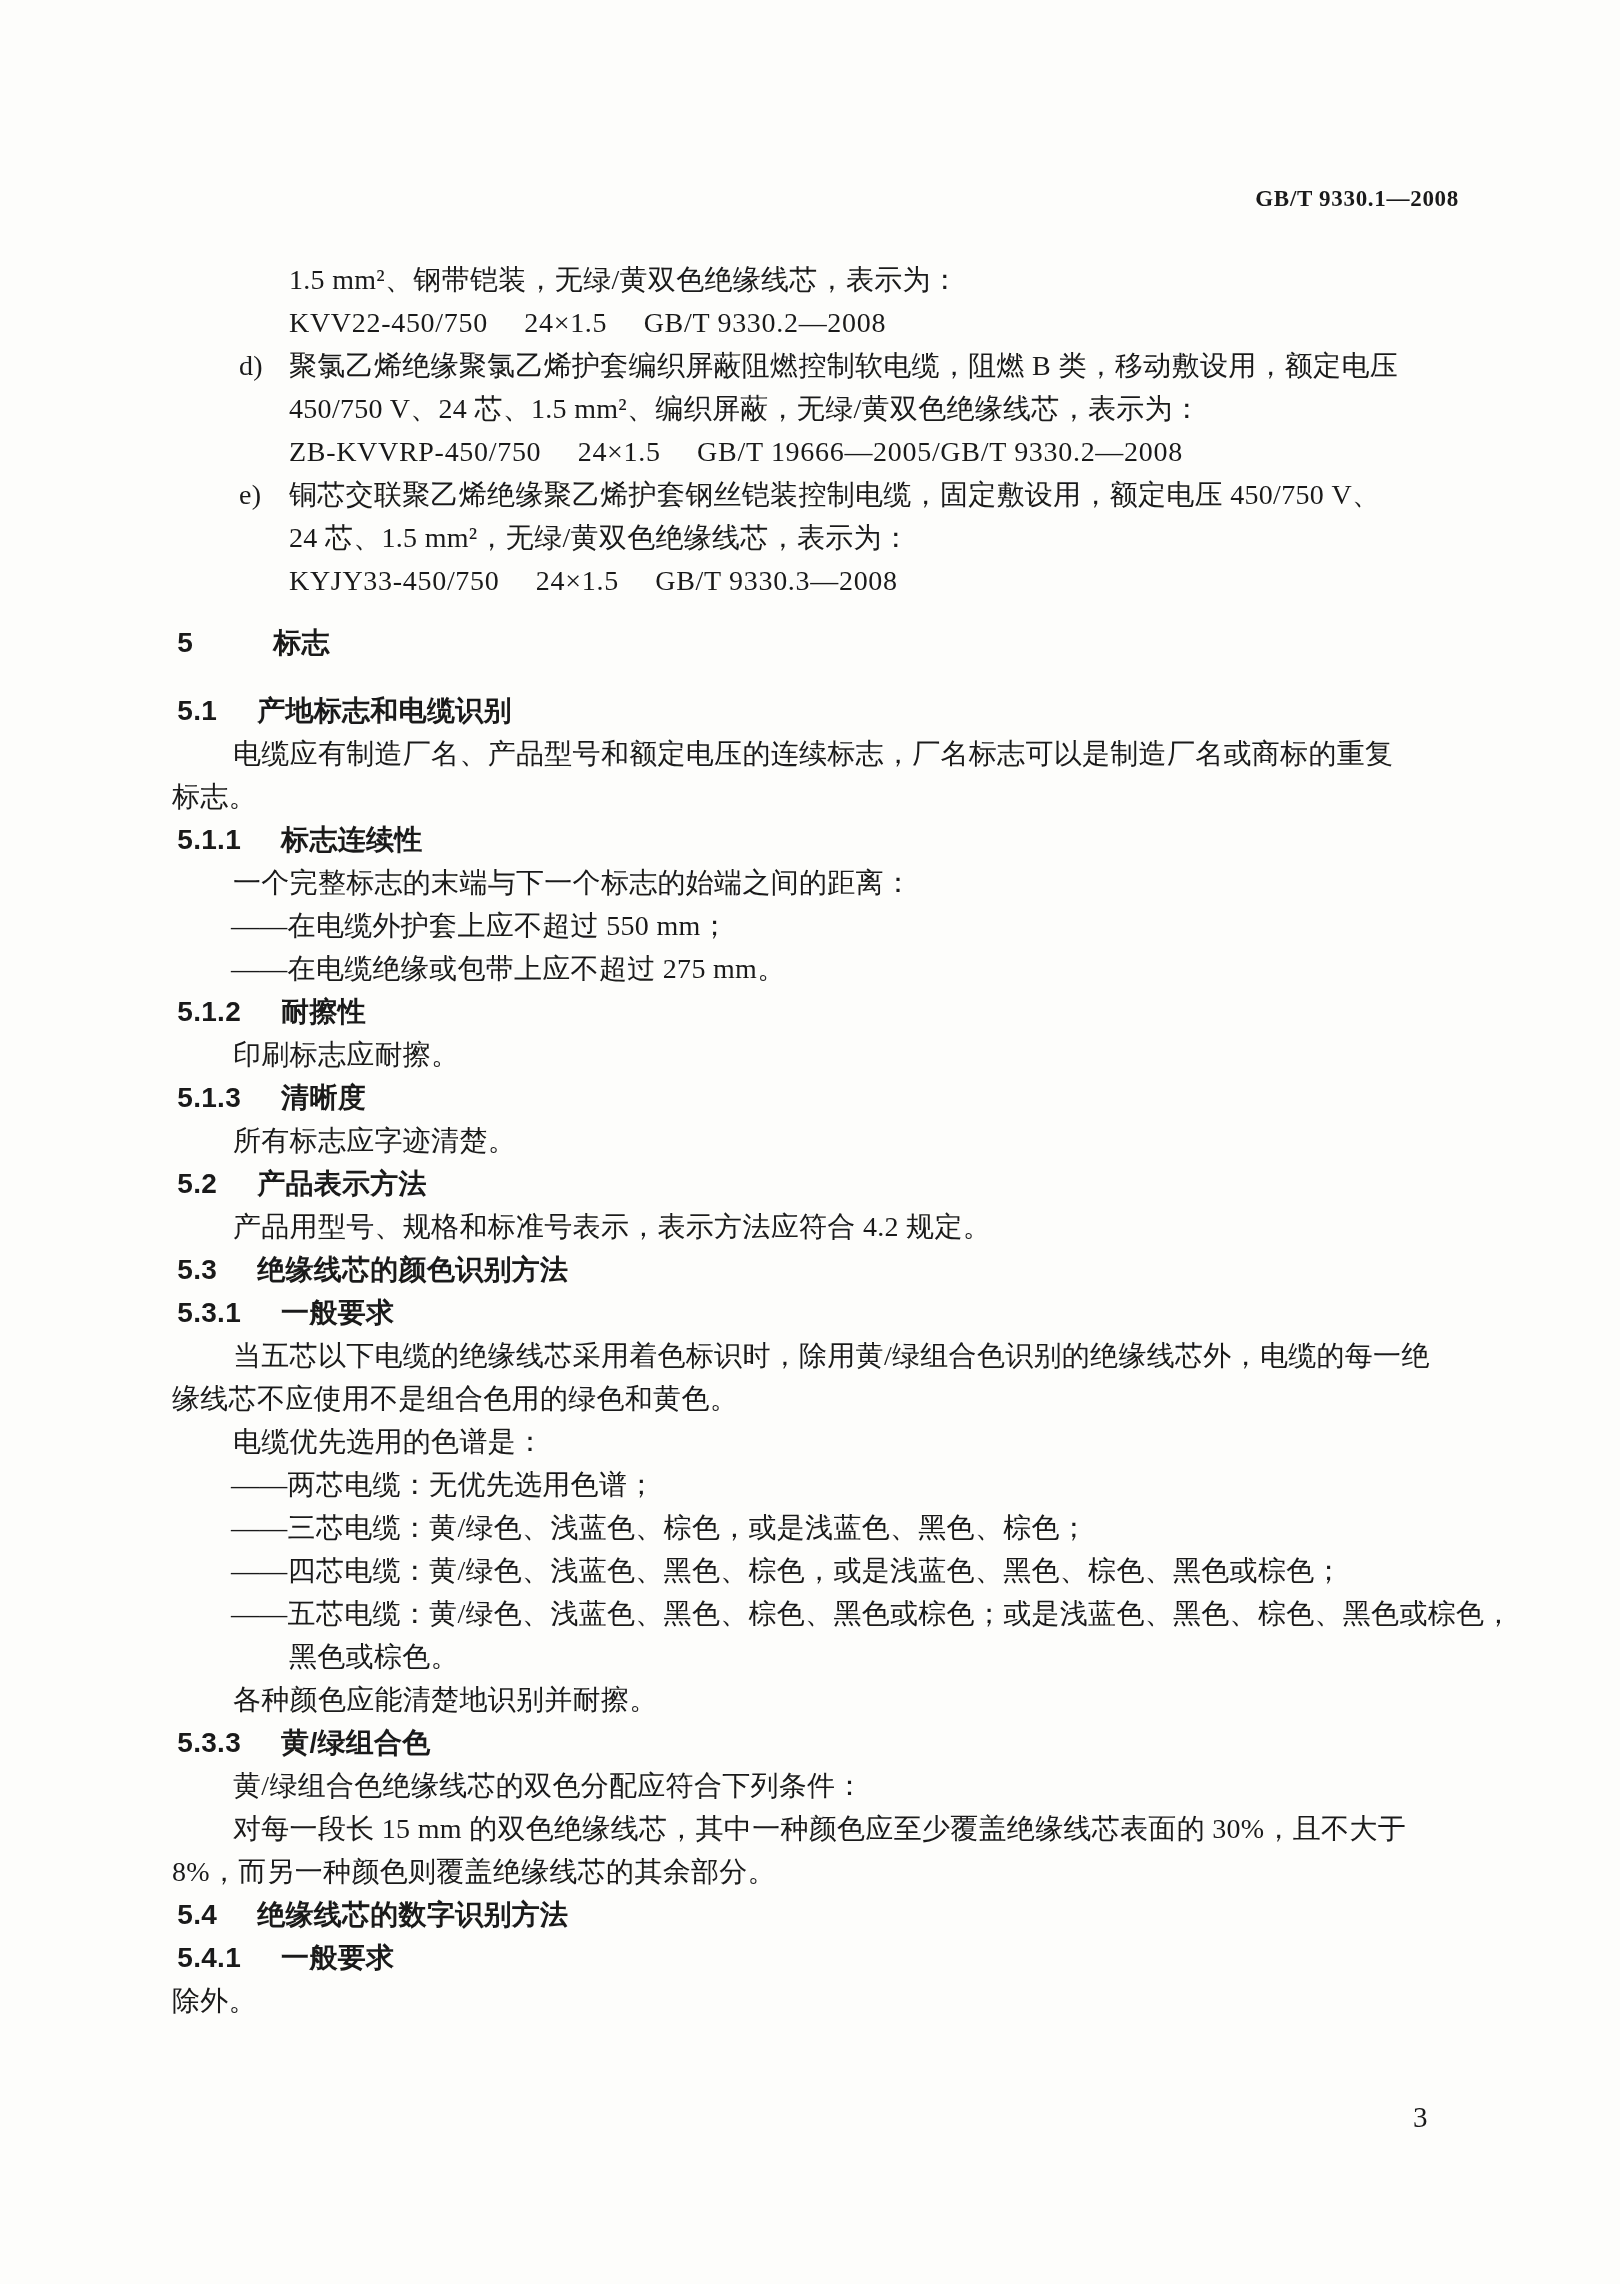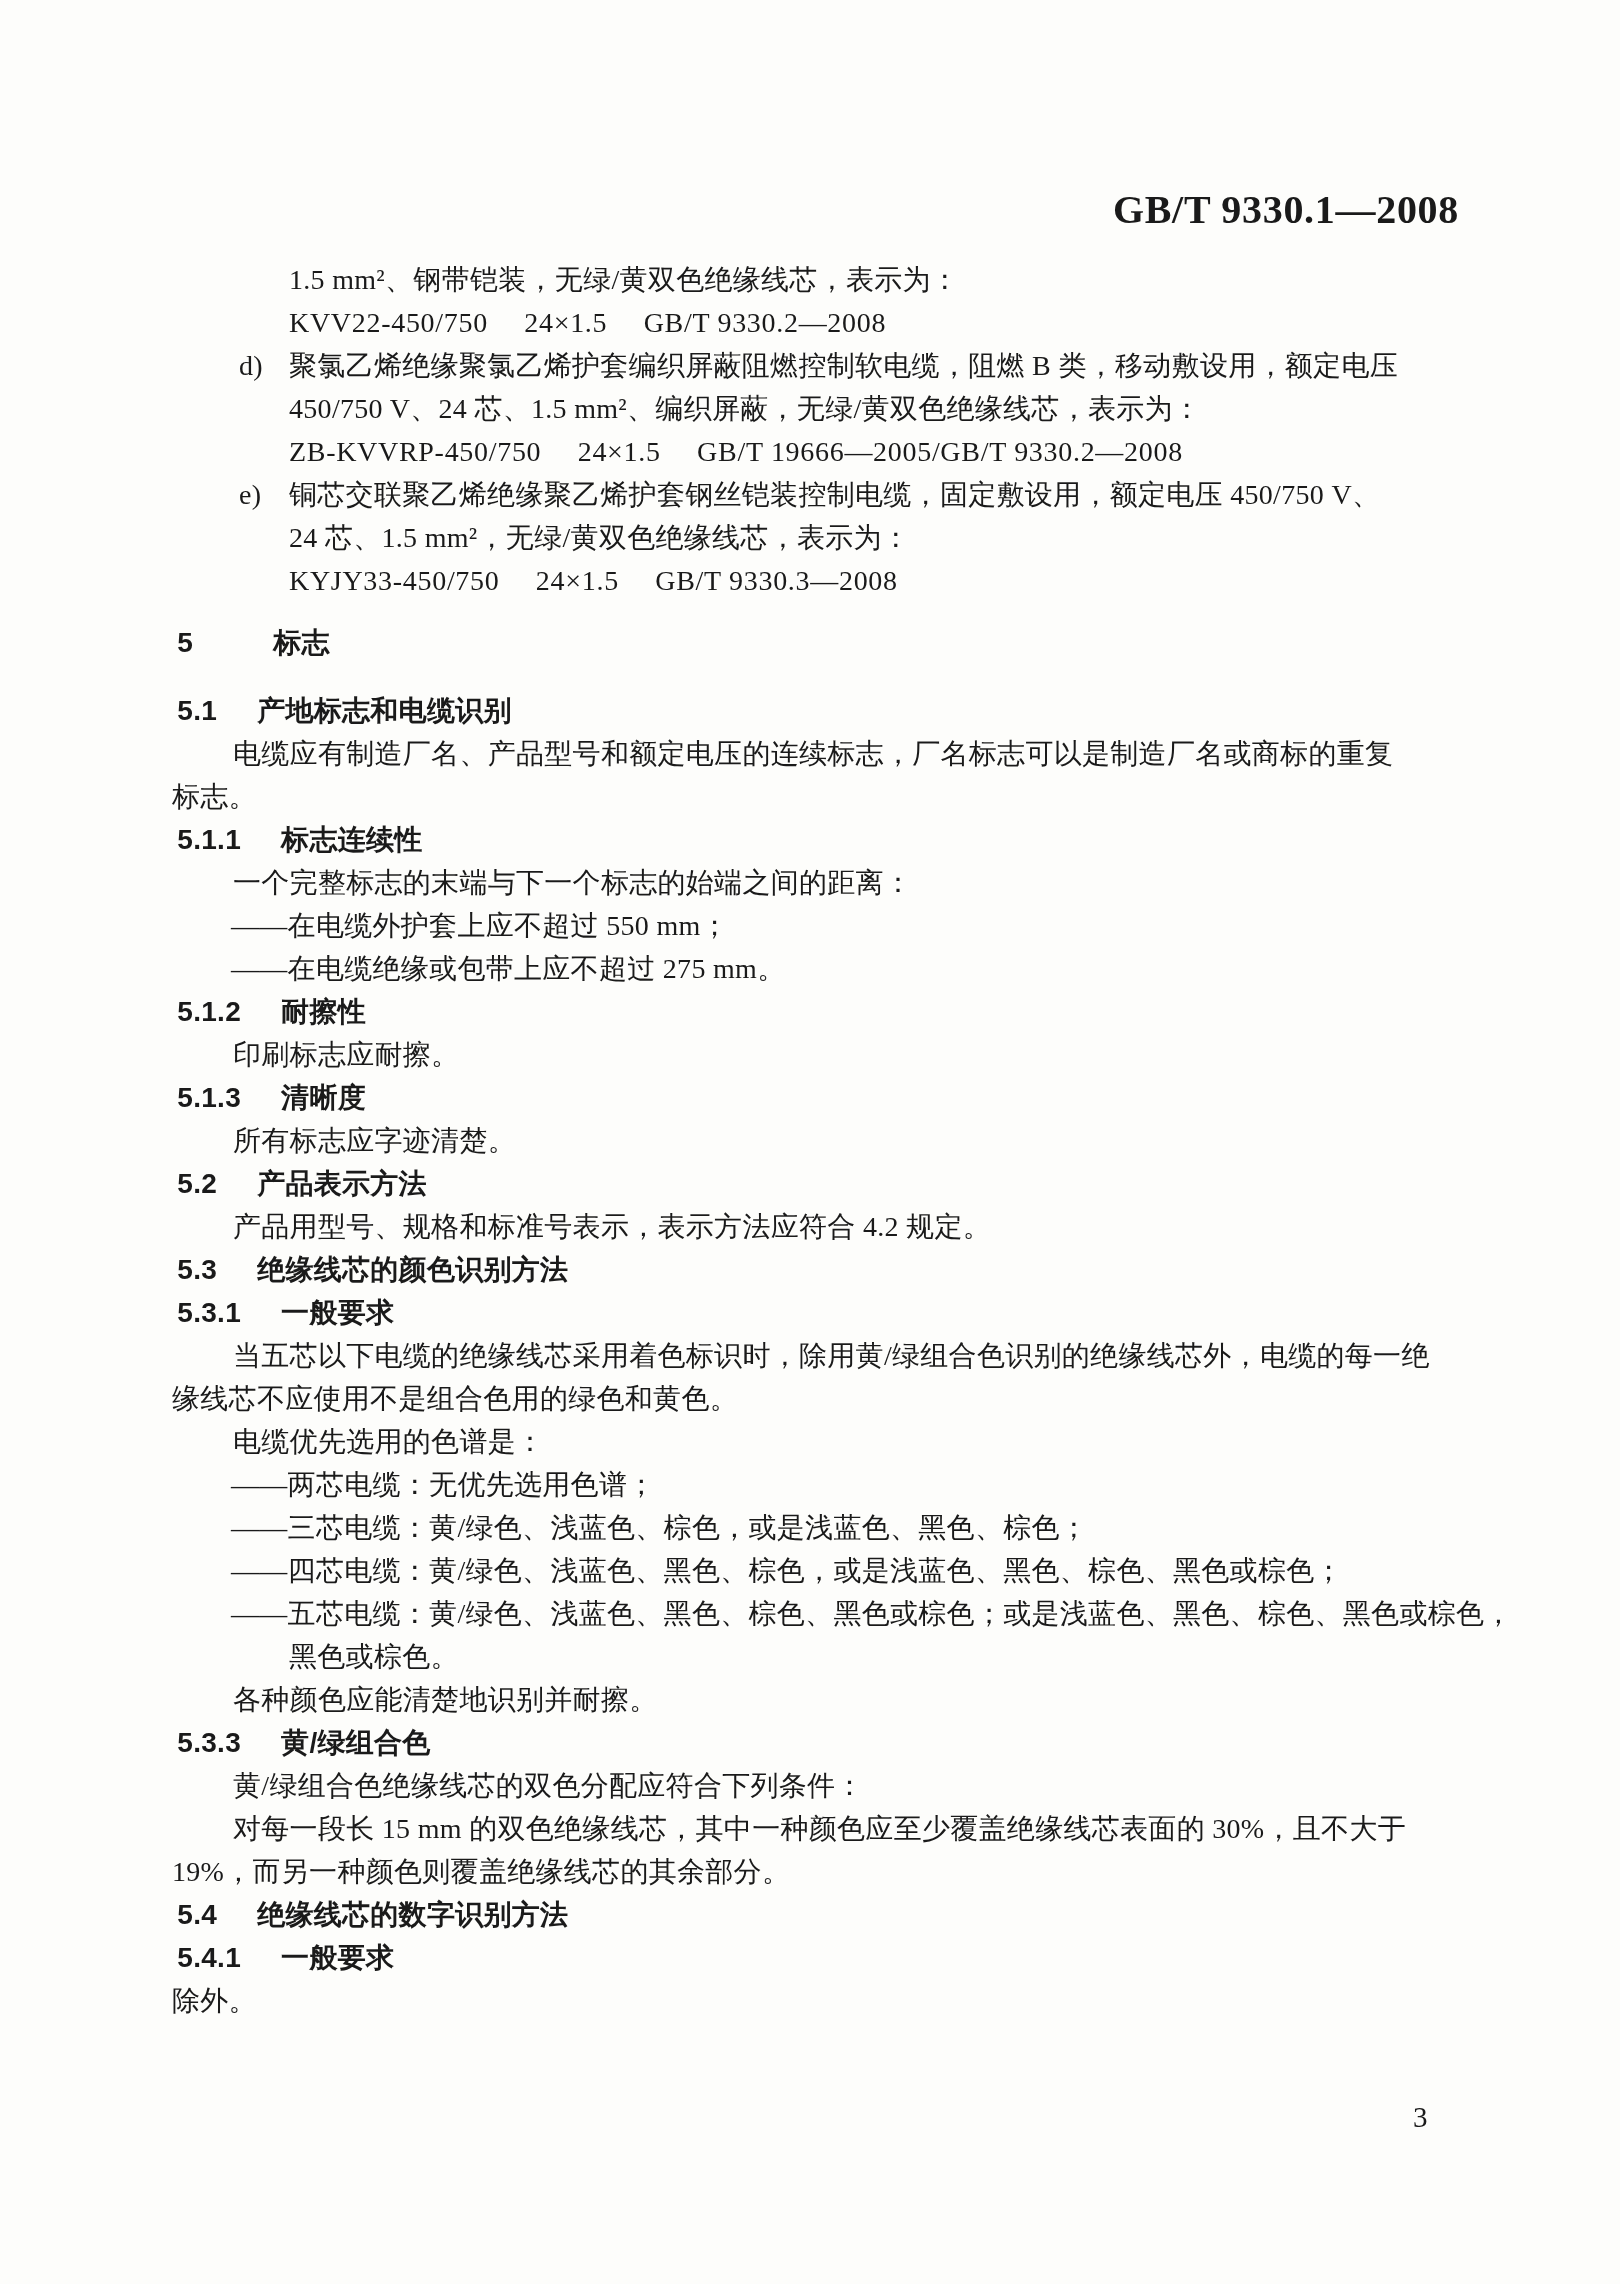--- a/index.html
+++ b/index.html
@@ -6,21 +6,21 @@
   .page{
     position:relative;
     width:1620px;height:2284px;
     background:var(--paper,#fdfdfb);
     color:var(--ink,#1a1a1a);
     font-family:"Liberation Serif","DejaVu Serif",serif;
     overflow:hidden;
   }
   .std-header{
     position:absolute;top:186px;right:161px;
-    font-size:40px;font-weight:bold;letter-spacing:0.7px;
+    font-size:23px;font-weight:bold;letter-spacing:0.7px;
     white-space:pre;
   }
   .content{
     position:absolute;left:172px;top:258px;width:1282px;
   }
   .doc-line{
     height:43px;line-height:43px;
     font-size:28px;
     white-space:pre;
     letter-spacing:0.3px;
@@ -87,21 +87,21 @@
       <div class="doc-line para-first">电缆优先选用的色谱是：</div>
       <div class="doc-line dash">——两芯电缆：无优先选用色谱；</div>
       <div class="doc-line dash">——三芯电缆：黄/绿色、浅蓝色、棕色，或是浅蓝色、黑色、棕色；</div>
       <div class="doc-line dash">——四芯电缆：黄/绿色、浅蓝色、黑色、棕色，或是浅蓝色、黑色、棕色、黑色或棕色；</div>
       <div class="doc-line dash">——五芯电缆：黄/绿色、浅蓝色、黑色、棕色、黑色或棕色；或是浅蓝色、黑色、棕色、黑色或棕色，</div>
       <div class="doc-line dash-cont">黑色或棕色。</div>
       <div class="doc-line para-first">各种颜色应能清楚地识别并耐擦。</div>
       <div class="doc-line h2"><span class="num">5.3.3</span><span class="txt">黄/绿组合色</span></div>
       <div class="doc-line para-first">黄/绿组合色绝缘线芯的双色分配应符合下列条件：</div>
       <div class="doc-line para-first">对每一段长 15 mm 的双色绝缘线芯，其中一种颜色应至少覆盖绝缘线芯表面的 30%，且不大于</div>
-      <div class="doc-line para-cont">19%，而另一种颜色则覆盖绝缘线芯的其余部分。</div>
+      <div class="doc-line para-cont">8%，而另一种颜色则覆盖绝缘线芯的其余部分。</div>
       <div class="doc-line h2"><span class="num">5.4</span><span class="txt">绝缘线芯的数字识别方法</span></div>
       <div class="doc-line h2"><span class="num">5.4.1</span><span class="txt">一般要求</span></div>
       <div class="doc-line para-cont">除外。</div>
     </main>
 
   <div class="page-number">3</div>
 </div>
 
 
 </body></html>

